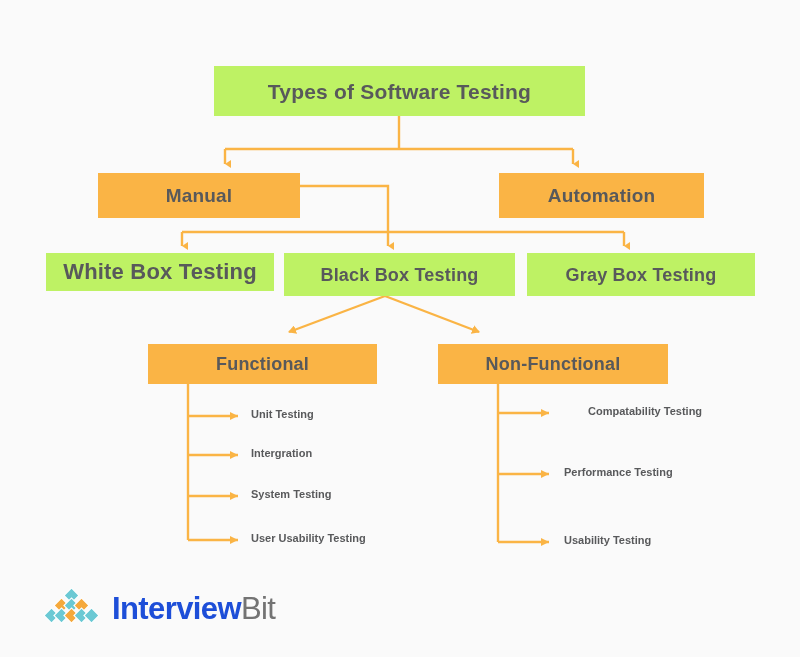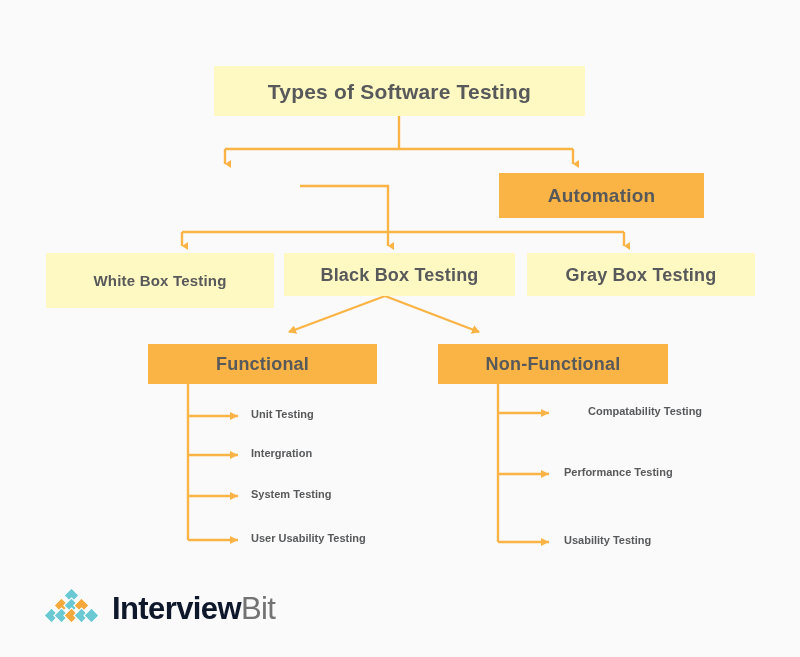--- a/index.html
+++ b/index.html
@@ -23,21 +23,21 @@
     display: flex;
     align-items: center;
     justify-content: center;
     box-sizing: border-box;
     font-weight: bold;
     color: #58595b;
     letter-spacing: 0.2px;
     text-align: center;
     line-height: 1;
   }
-  .box.teal { background: #fef9c3; text-align: center; }
+  .box.teal { background: #bef264; text-align: center; }
   .box.orange { background: #fab445; }
 
   .leaf-label {
     position: absolute;
     font-weight: bold;
     color: #58595b;
     font-size: 11px;
     white-space: nowrap;
     line-height: 1;
   }
@@ -68,21 +68,21 @@
   }
   #logo-text {
     position: absolute;
     left: 72px;
     top: 3px;
     font-size: 31px;
     letter-spacing: -0.6px;
     line-height: 36px;
     white-space: nowrap;
   }
-  #logo-text .interview { color: #0f172a; font-weight: bold; }
+  #logo-text .interview { color: #1d4ed8; font-weight: bold; }
   #logo-text .bit { color: #737373; font-weight: normal; }
 </style>
 </head>
 <body>
 
 <div id="canvas">
 
   <svg class="wires" viewBox="0 0 800 657" xmlns="http://www.w3.org/2000/svg">
     <defs>
       <marker id="arrowDown" markerWidth="8" markerHeight="8" refX="4" refY="7" orient="auto" markerUnits="userSpaceOnUse">
@@ -122,25 +122,28 @@
       <path d="M498,413 L549,413" marker-end="url(#arrowRight)"></path>
       <path d="M498,474 L549,474" marker-end="url(#arrowRight)"></path>
       <path d="M498,542 L549,542" marker-end="url(#arrowRight)"></path>
     </g>
   </svg>
 
   <div class="box teal" style="left:214px; top:66px; width:371px; height:50px; font-size:21px;">
     <span>Types of Software Testing</span>
   </div>
 
+  <div class="box orange" style="left:98px; top:173px; width:202px; height:45px; font-size:19px;">
+    <span>Manual</span>
+  </div>
   <div class="box orange" style="left:499px; top:173px; width:205px; height:45px; font-size:19px;">
     <span>Automation</span>
   </div>
 
-  <div class="box teal" style="left:46px; top:253px; width:228px; height:55px; font-size:15px;">
+  <div class="box teal" style="left:46px; top:253px; width:228px; height:38px; font-size:22px;">
     <span>White Box Testing</span>
   </div>
   <div class="box teal" style="left:527px; top:253px; width:228px; height:43px; font-size:18px;">
     <span>Gray Box Testing</span>
   </div>
   <div class="box teal" style="left:284px; top:253px; width:231px; height:43px; font-size:18px;">
     <span>Black Box Testing</span>
   </div>
 
   <div class="box orange" style="left:438px; top:344px; width:230px; height:40px; font-size:18px;">

